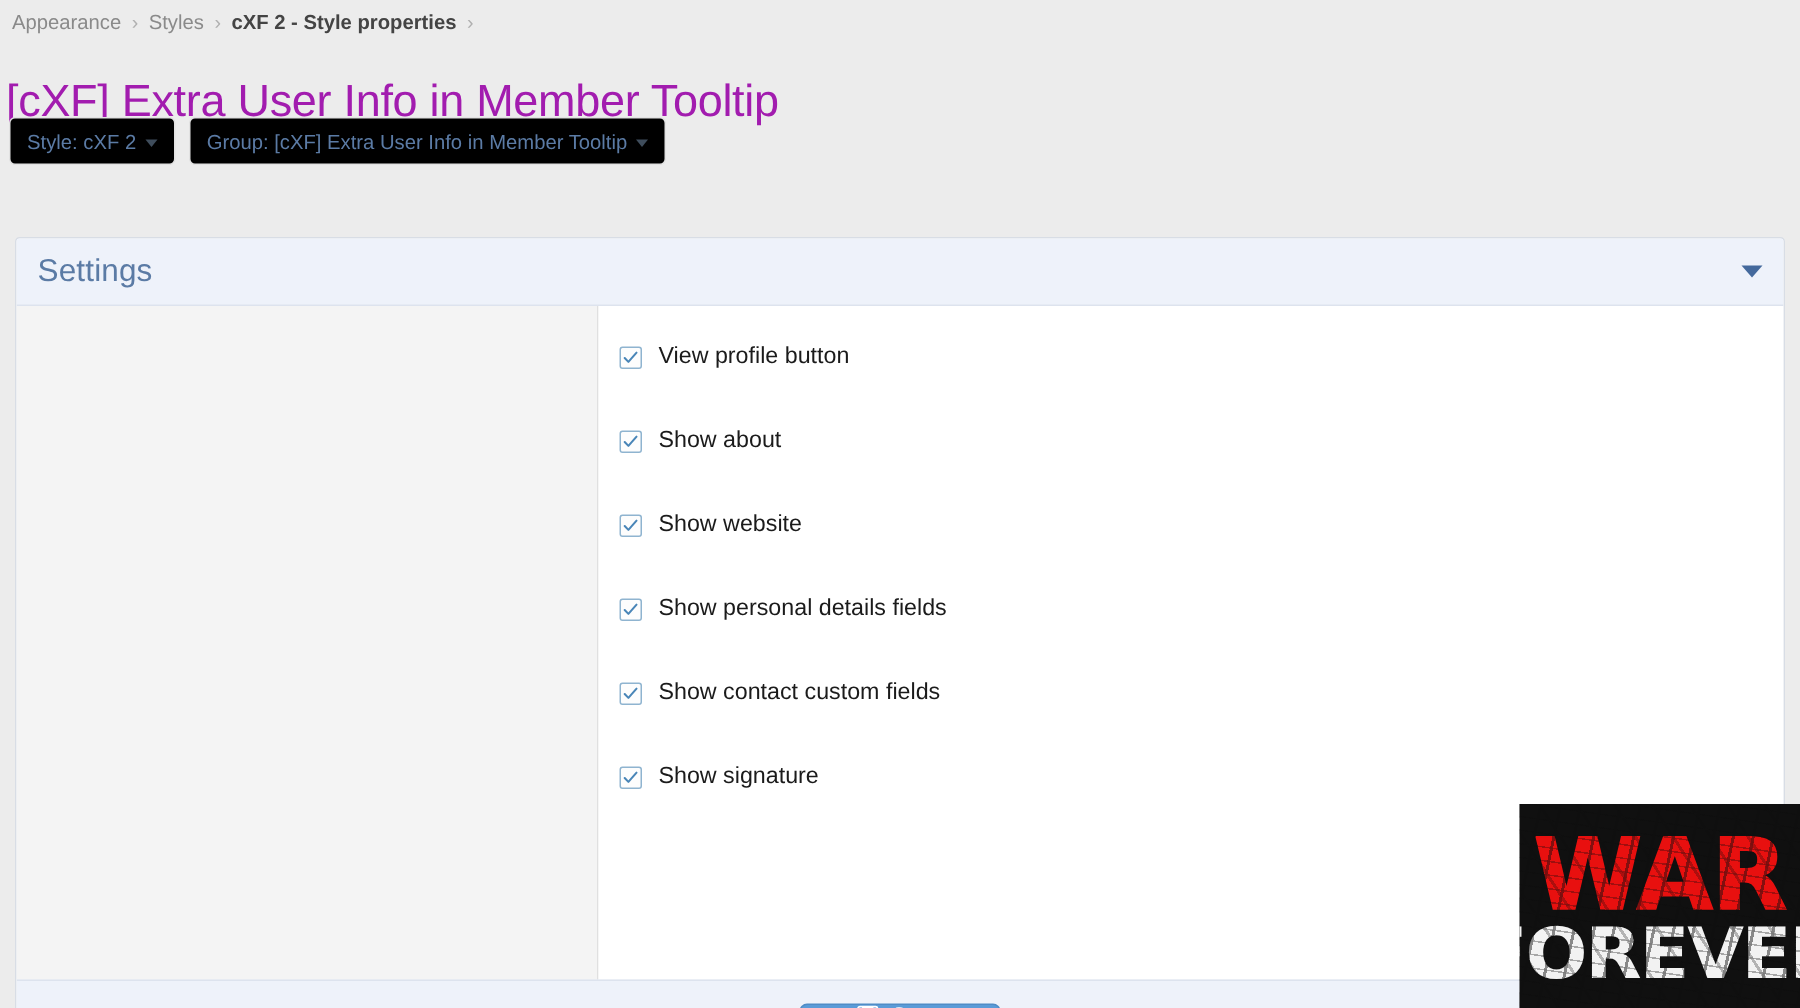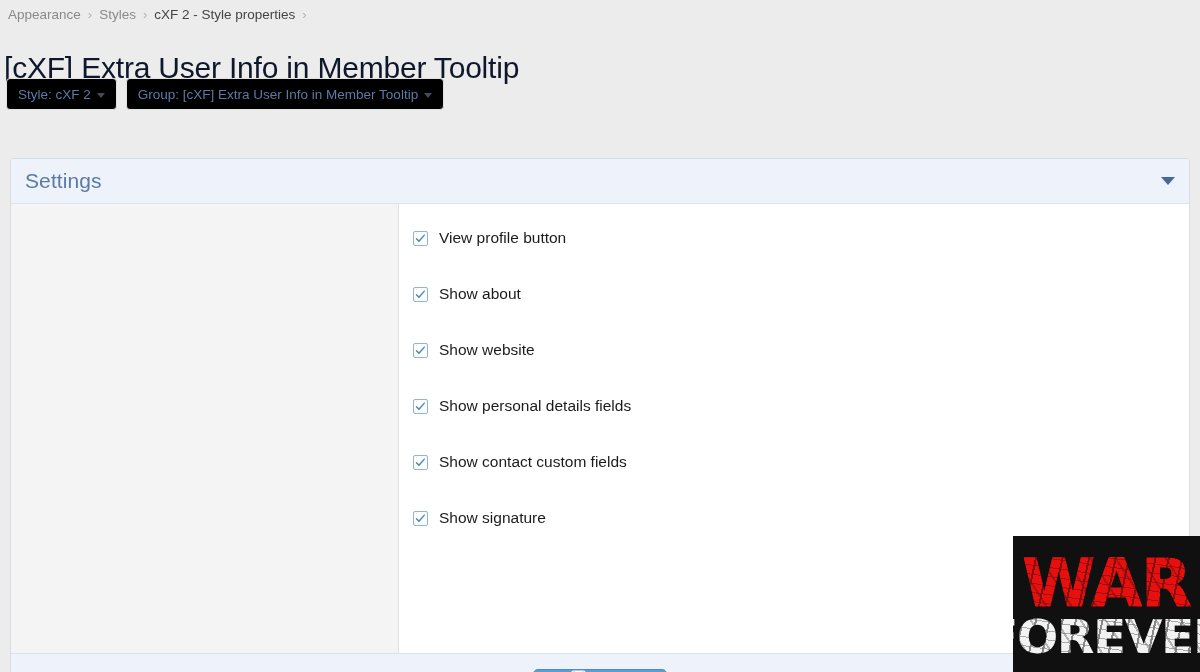--- a/index.html
+++ b/index.html
@@ -26,31 +26,31 @@
     top: 4px;
     height: 20px;
     display: flex;
     align-items: center;
     gap: 7px;
     font-size: 13.5px;
     color: #8a8a8a;
     white-space: nowrap;
   }
   .crumb { color: #8a8a8a; }
-  .crumb.current { color: #444; font-weight: normal; }
+  .crumb.current { color: #444; font-weight: bold; }
   .crumb-sep { color: #b0b0b0; font-size: 13px; }
 
   
   .page-title {
     position: absolute;
     left: 4px;
     top: 28px;
     font-size: 30px;
     line-height: 40px;
-    color: #0f172a;
+    color: #a21caf;
     font-weight: normal;
     letter-spacing: -0.2px;
     white-space: nowrap;
   }
 
   
   .pill-bar {
     position: absolute;
     left: 6px;
     top: 78px;

